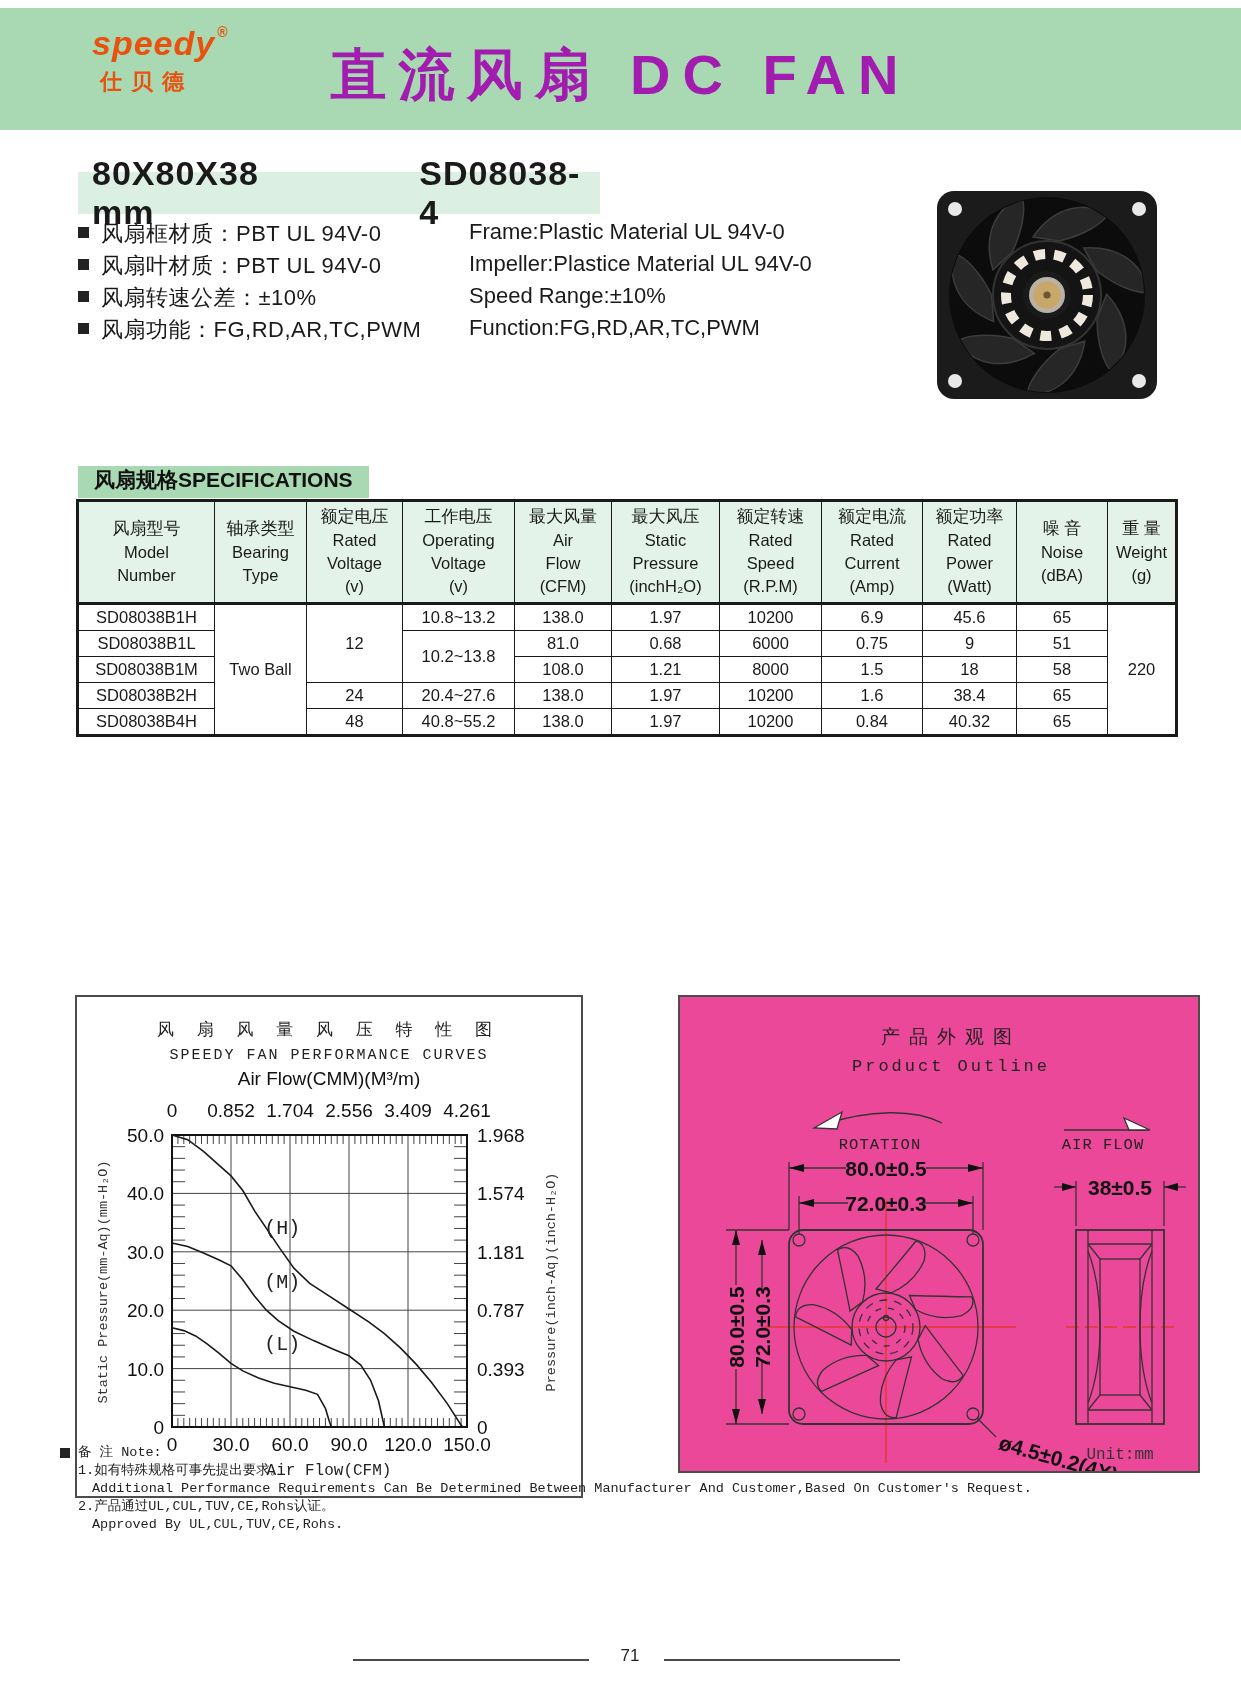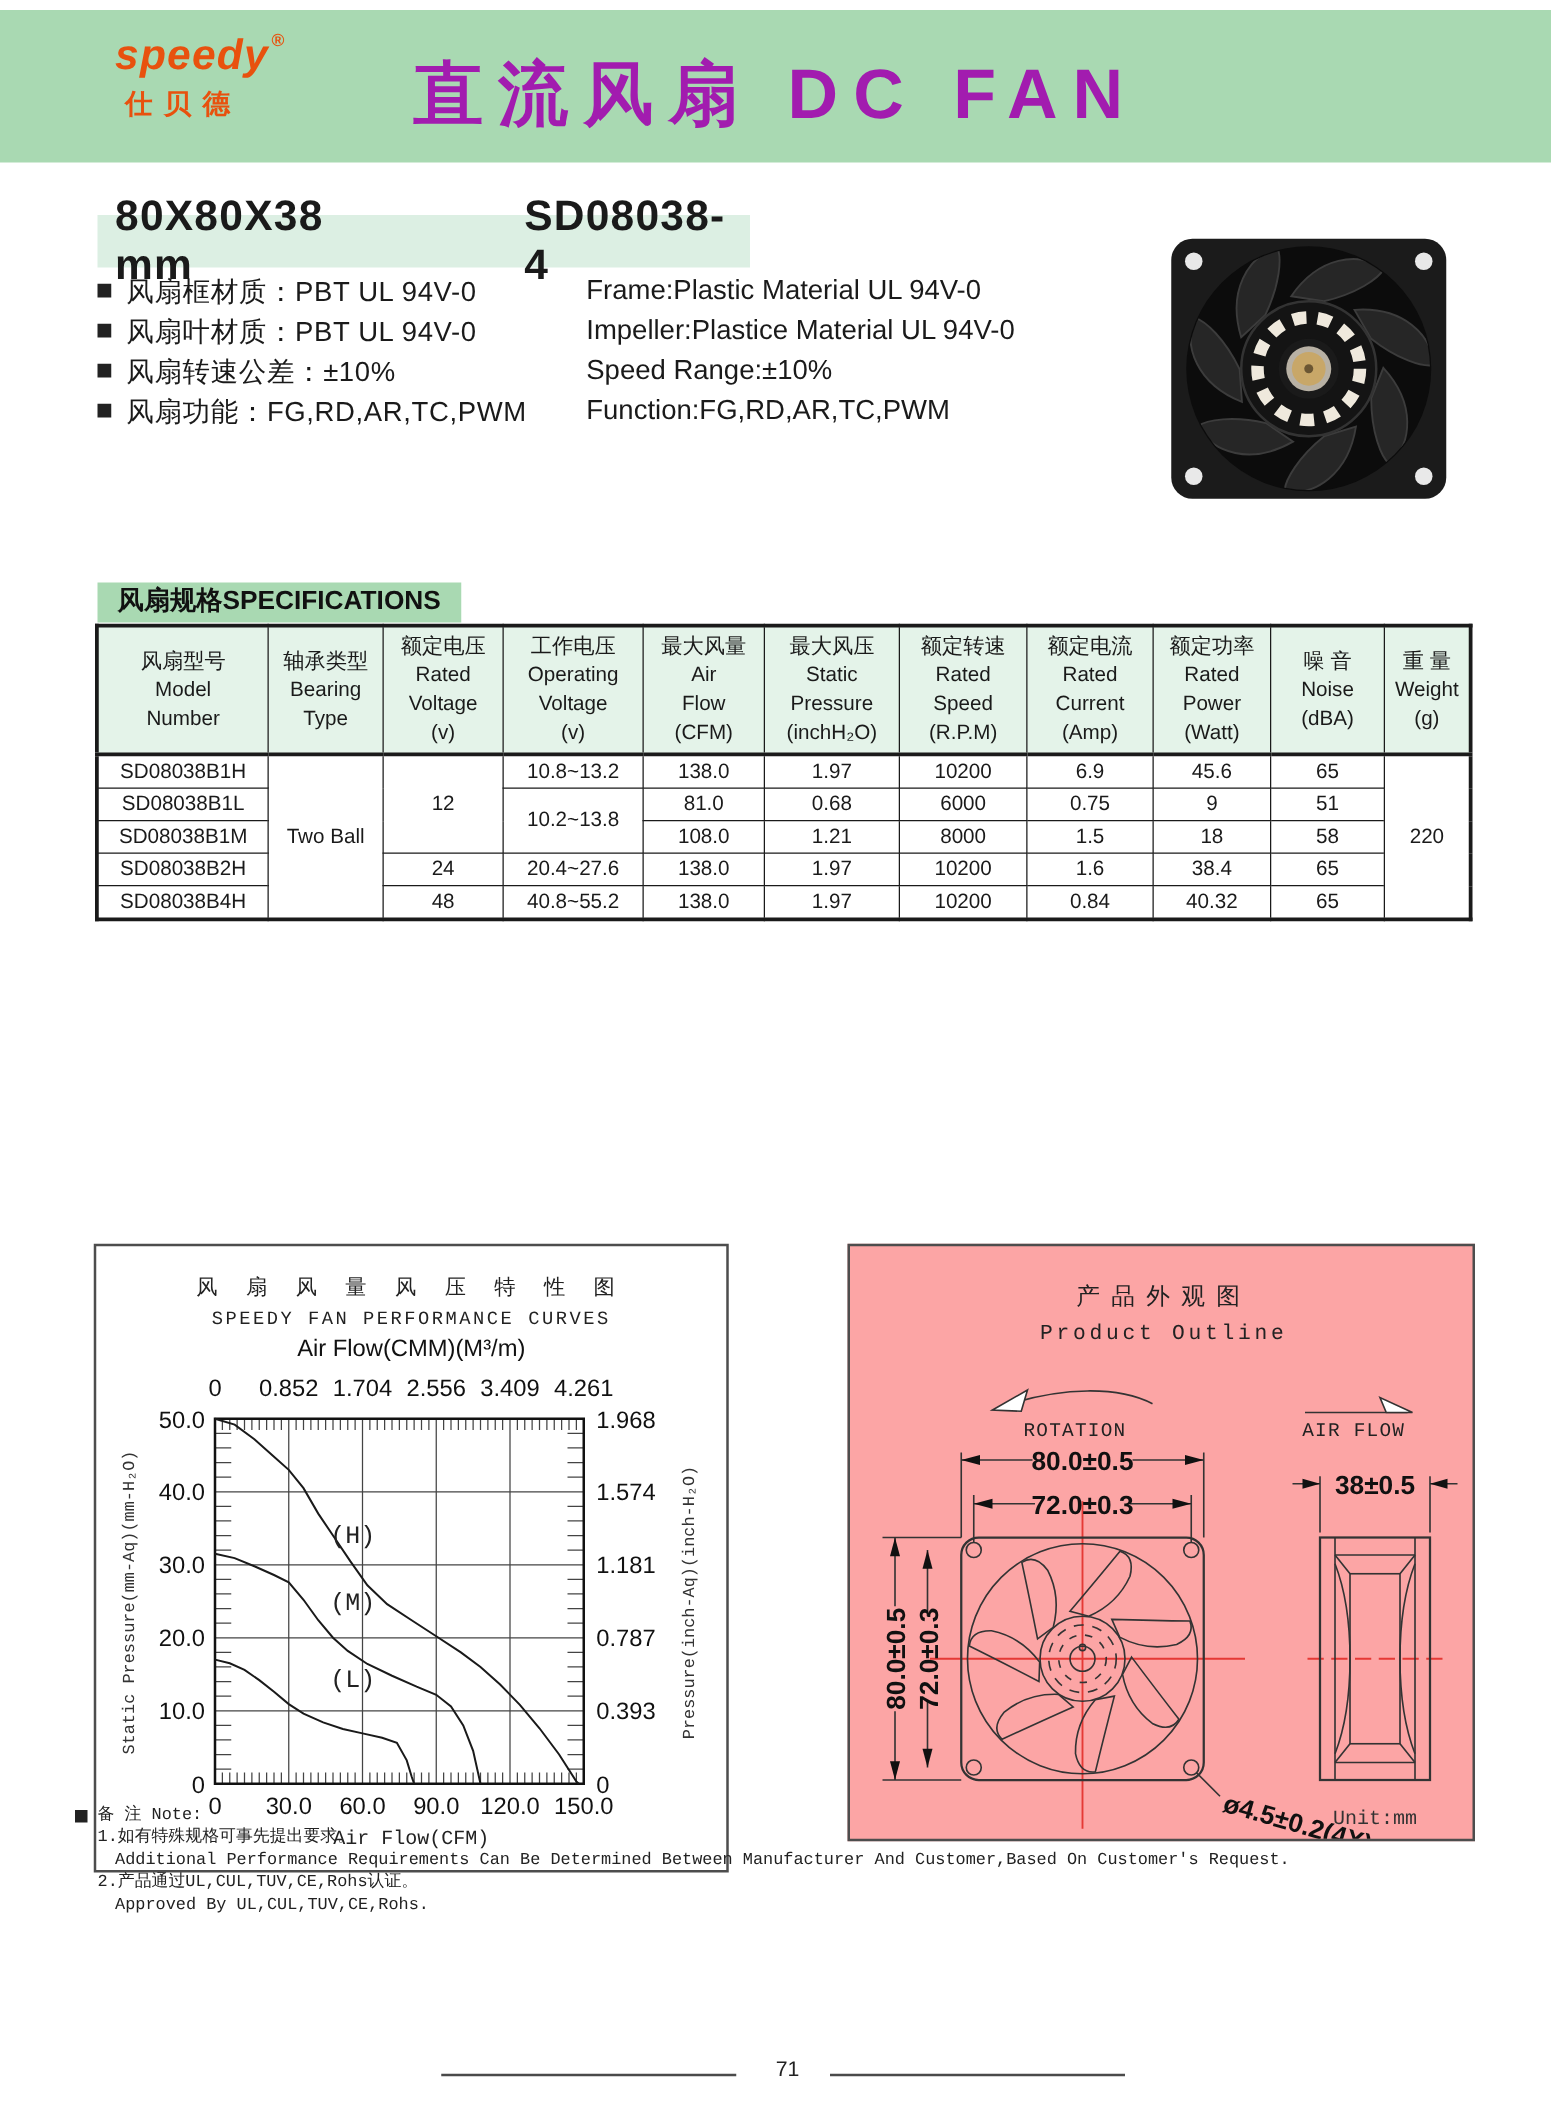--- a/index.html
+++ b/index.html
@@ -35,21 +35,21 @@
   .spec-table{position:absolute;left:76px;top:499px;width:1102px;border-collapse:collapse;
         table-layout:fixed;border:3px solid #1a1a1a;}
   .spec-table th{background:#e4f3e9;border:1px solid #1a1a1a;border-bottom:3px solid #1a1a1a;
         font-weight:normal;padding:3px 0 4px 0;vertical-align:middle;}
   .spec-table td{border:1px solid #1a1a1a;text-align:center;font-size:16.5px;height:25px;padding:0;}
   .h-cn{font-size:17px;line-height:24px;}
   .h-en{font-size:16.5px;line-height:23px;}
 
   
   .chart-box{position:absolute;left:75px;top:995px;width:504px;height:499px;border:2px solid #4d4d4d;background:#fff;}
-  .outline-box{position:absolute;left:678px;top:995px;width:498px;height:474px;border:2px solid #4d4d4d;background:#fca5a5;}
+  .outline-box{position:absolute;left:678px;top:995px;width:498px;height:474px;border:2px solid #4d4d4d;background:#ec4899;padding-left:20px;}
 
   .ch-title-cn{font:17px "Liberation Sans",sans-serif;letter-spacing:9px;fill:#222;}
   .ch-title-en{font:15px "Liberation Mono",monospace;letter-spacing:2px;fill:#222;}
   .ch-top-label{font:19px "Liberation Sans",sans-serif;fill:#111;}
   .ch-tick{font:19px "Liberation Sans",sans-serif;fill:#111;}
   .ch-axis-mono{font:13.5px "Liberation Mono",monospace;fill:#333;}
   .ch-bottom-label{font:16px "Liberation Mono",monospace;fill:#222;}
   .ch-series-label{font:20px "Liberation Mono",monospace;fill:#222;}
   .ch-line{stroke:#1a1a1a;stroke-width:1.6;fill:none;}
   .ch-grid{stroke:#444;stroke-width:1;fill:none;}

